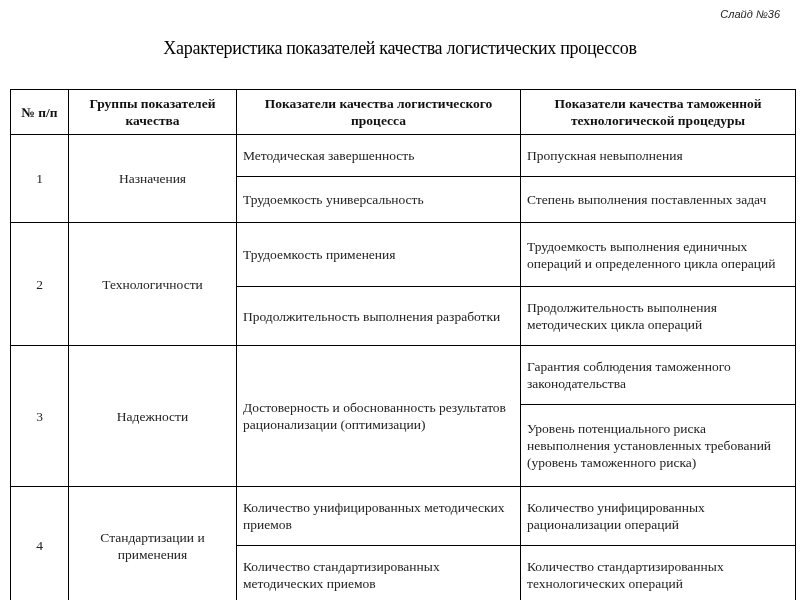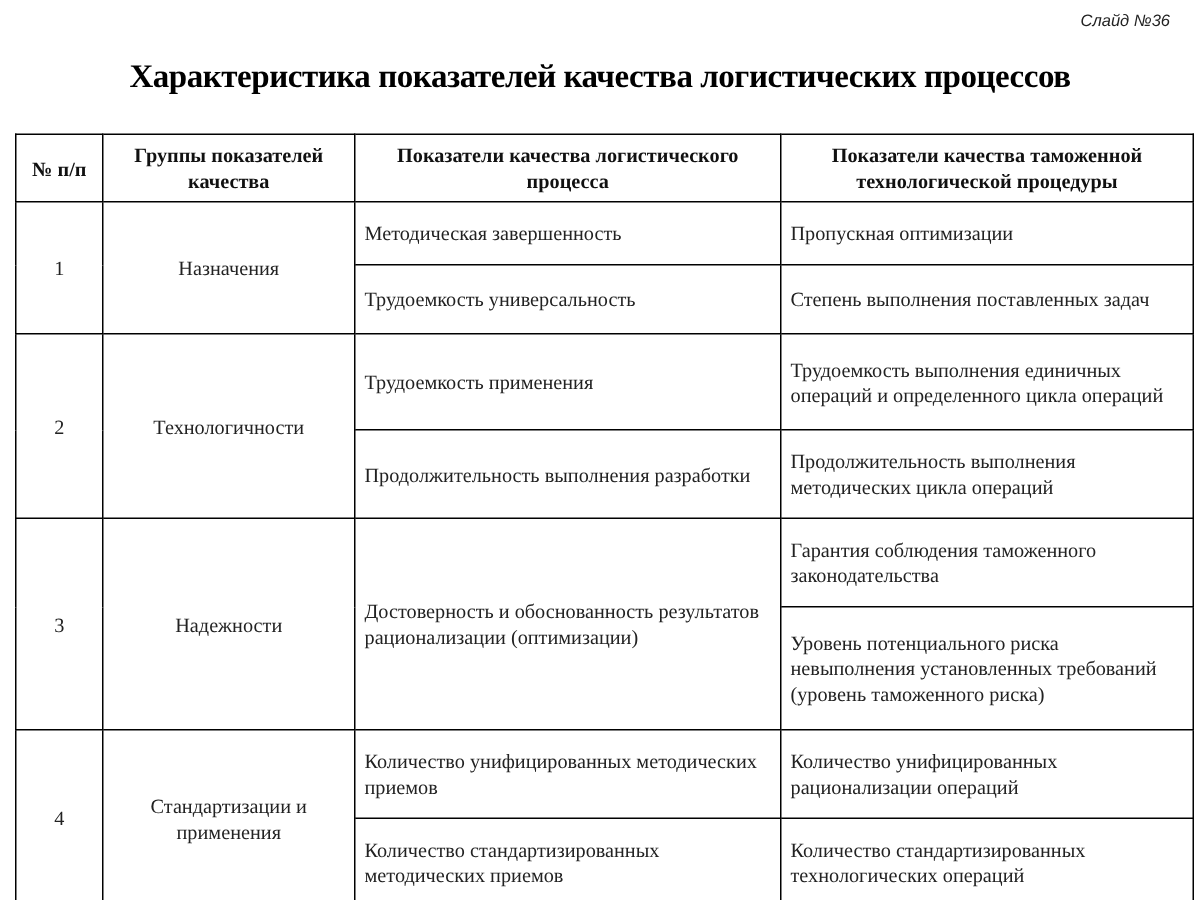--- a/index.html
+++ b/index.html
@@ -1,18 +1,18 @@
 <!DOCTYPE html>
 <html><head>
 <meta charset="utf-8">
 <style>
   html, body { margin:0; padding:0; background:#ffffff; }
   body { width:800px; height:600px; position:relative; overflow:hidden; font-family:"DejaVu Serif","Liberation Serif",serif; color:#111; }
   .slide-num { position:absolute; right:20px; top:8px; font-family:"Liberation Sans",sans-serif; font-style:italic; font-size:11px; color:#222;margin-left:36px; }
-  .title { position:absolute; left:0; top:38px; width:800px; text-align:center; font-family:"Liberation Serif",serif; font-weight:bold; font-size:22px; letter-spacing:-0.3px; color:#000; }
+  .title { position:absolute; left:0; top:38px; width:800px; text-align:center; font-family:"Liberation Serif",serif; font-weight:normal; font-size:18px; letter-spacing:-0.3px; color:#000; }
   table { position:absolute; left:10px; top:89px; width:785px; border-collapse:collapse; table-layout:fixed;border-radius:21px; }
   td, th { border:1.5px solid #000; font-family:"Liberation Serif",serif; font-size:13.5px; line-height:17px; vertical-align:middle; padding:12px 6px; color:#222; }
   th { font-weight:bold; text-align:center; height:40px; padding:2px 4px; color:#111; font-size:13.5px; }
   td.c { text-align:center; }
   td.l { text-align:left; }
   col.c1 { width:58px; }
   col.c2 { width:168px; }
   col.c3 { width:284px; }
   col.c4 { width:275px; }
 </style>
@@ -36,21 +36,21 @@
       <th>Показатели качества логистического процесса</th>
       <th>Показатели качества таможенной технологической процедуры</th>
     </tr>
   </thead>
   <tbody>
 
     <tr style="height:27px">
       <td class="c" rowspan="2">1</td>
       <td class="c" rowspan="2">Назначения</td>
       <td class="l">Методическая завершенность</td>
-      <td class="l">Пропускная оптимизации</td>
+      <td class="l">Пропускная невыполнения</td>
     </tr>
     <tr style="height:46px">
       <td class="l">Трудоемкость универсальность</td>
       <td class="l">Степень выполнения поставленных задач</td>
     </tr>
 
     <tr style="height:64px">
       <td class="c" rowspan="2">2</td>
       <td class="c" rowspan="2">Технологичности</td>
       <td class="l">Трудоемкость применения</td>

